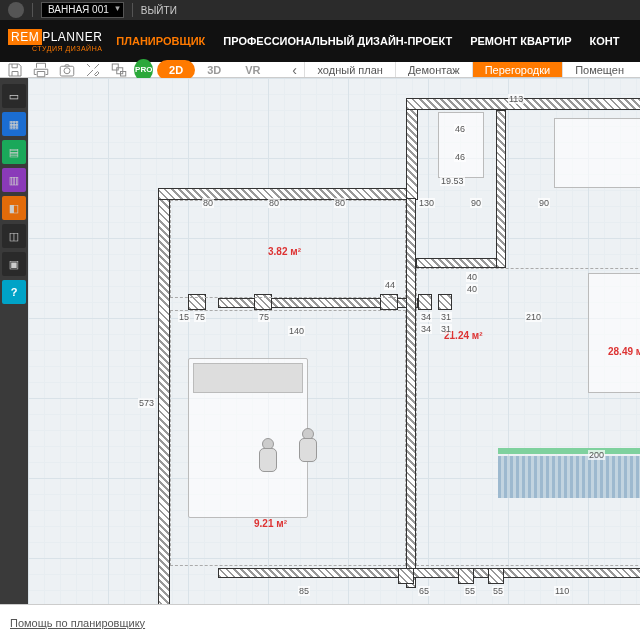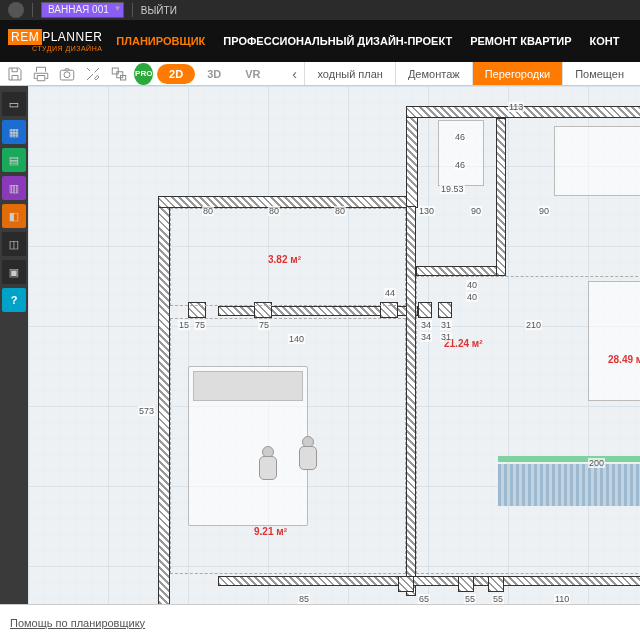--- a/index.html
+++ b/index.html
@@ -7,42 +7,42 @@
   body { display: flex; flex-direction: column; background: #f4f6f8; }
 
   
   .topbar {
     height: 20px; background: #2b2b2b; display: flex; align-items: center;
     color: #ddd; font-size: 10px; gap: 8px; padding: 0 8px;
   }
   .avatar { width: 16px; height: 16px; border-radius: 50%; background: #555; }
   .vsep { width: 1px; height: 14px; background: #555; }
   .topbar select, .topbar .sel {
-    background: #8b5cf6; color: #eee; border: 1px solid #555; font-size: 10px;
+    background: #000000; color: #eee; border: 1px solid #555; font-size: 10px;
     padding: 1px 14px 5px 6px; height: 16px; position: relative;
   }
   .sel::after { content: "▾"; position: absolute; right: 3px; top: 0; font-size: 9px; color:#aaa; }
   .topbar .link { color: #ccc; cursor: pointer; text-transform: uppercase; font-size: 10px; }
 
   
   .navbar {
     height: 42px; background: #111; display: flex; align-items: center;
     padding-left: 8px; gap: 14px; color: #fff;
   }
   .logo { display: flex; flex-direction: column; line-height: 1; }
   .logo-main { font-family: Liberation Sans, sans-serif; font-size: 12px; letter-spacing: .5px; }
   .logo-main .rem { background:#ff7a00; color:#fff; padding:1px 3px; }
   .logo-sub { font-size: 7px; color:#ff7a00; letter-spacing:.5px; margin-top:2px; text-align:right; text-transform:uppercase; }
   .navlinks { display:flex; gap:18px; font-size:11px; font-weight:bold; }
   .navlinks .nl { color:#fff; cursor:pointer; text-transform:uppercase; white-space:nowrap; }
   .navlinks .nl.active { color:#ff7a00; }
 
   
   .toolrow {
-    height: 24px; background: #fff; border-bottom:1px solid #ccc; display:flex;
+    height: 16px; background: #fff; border-bottom:1px solid #ccc; display:flex;
     align-items:center; padding: 0 4px; gap:4px;
   }
   .ticon {
     width:26px; height:26px; display:flex; align-items:center; justify-content:center;
     color:#777; cursor:pointer; border-radius:3px;
   }
   .ticon svg { width:18px; height:18px; fill:none; stroke:#888; stroke-width:1.3; }
   .pro-badge {
     width:22px; height:22px; background:#2aa83a; color:#fff; font-size:8px; font-weight:bold;
     border-radius:50%; display:flex; align-items:center; justify-content:center;

